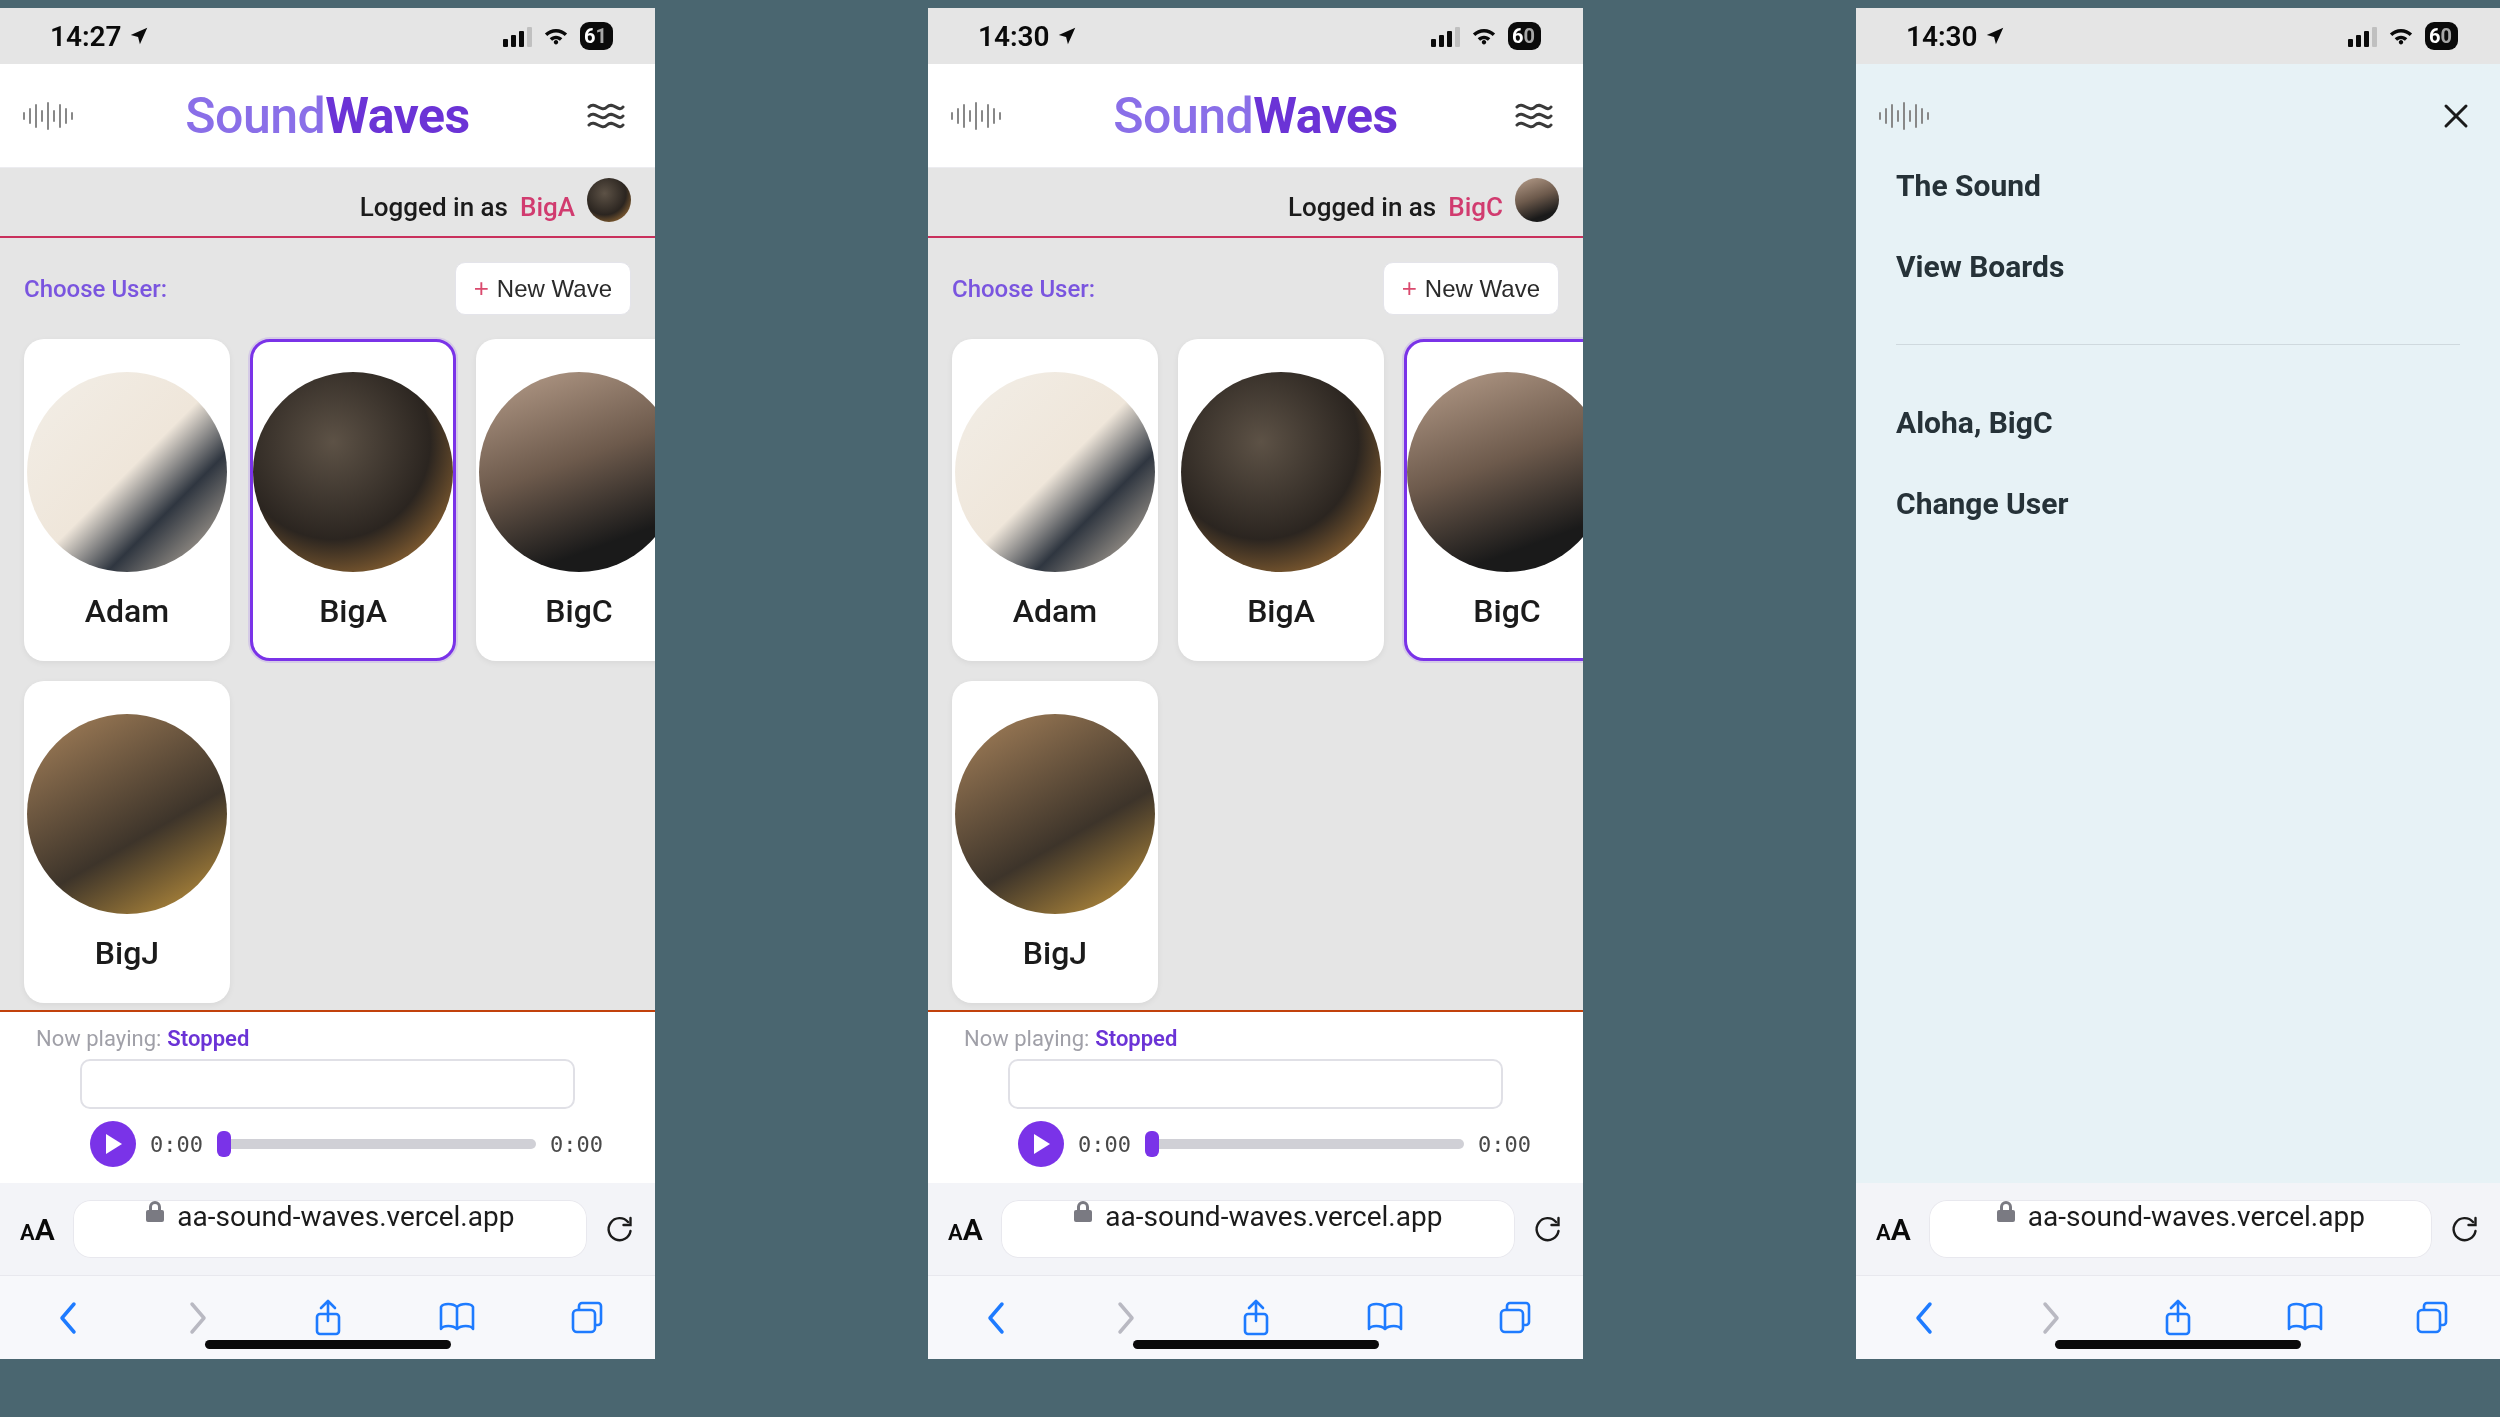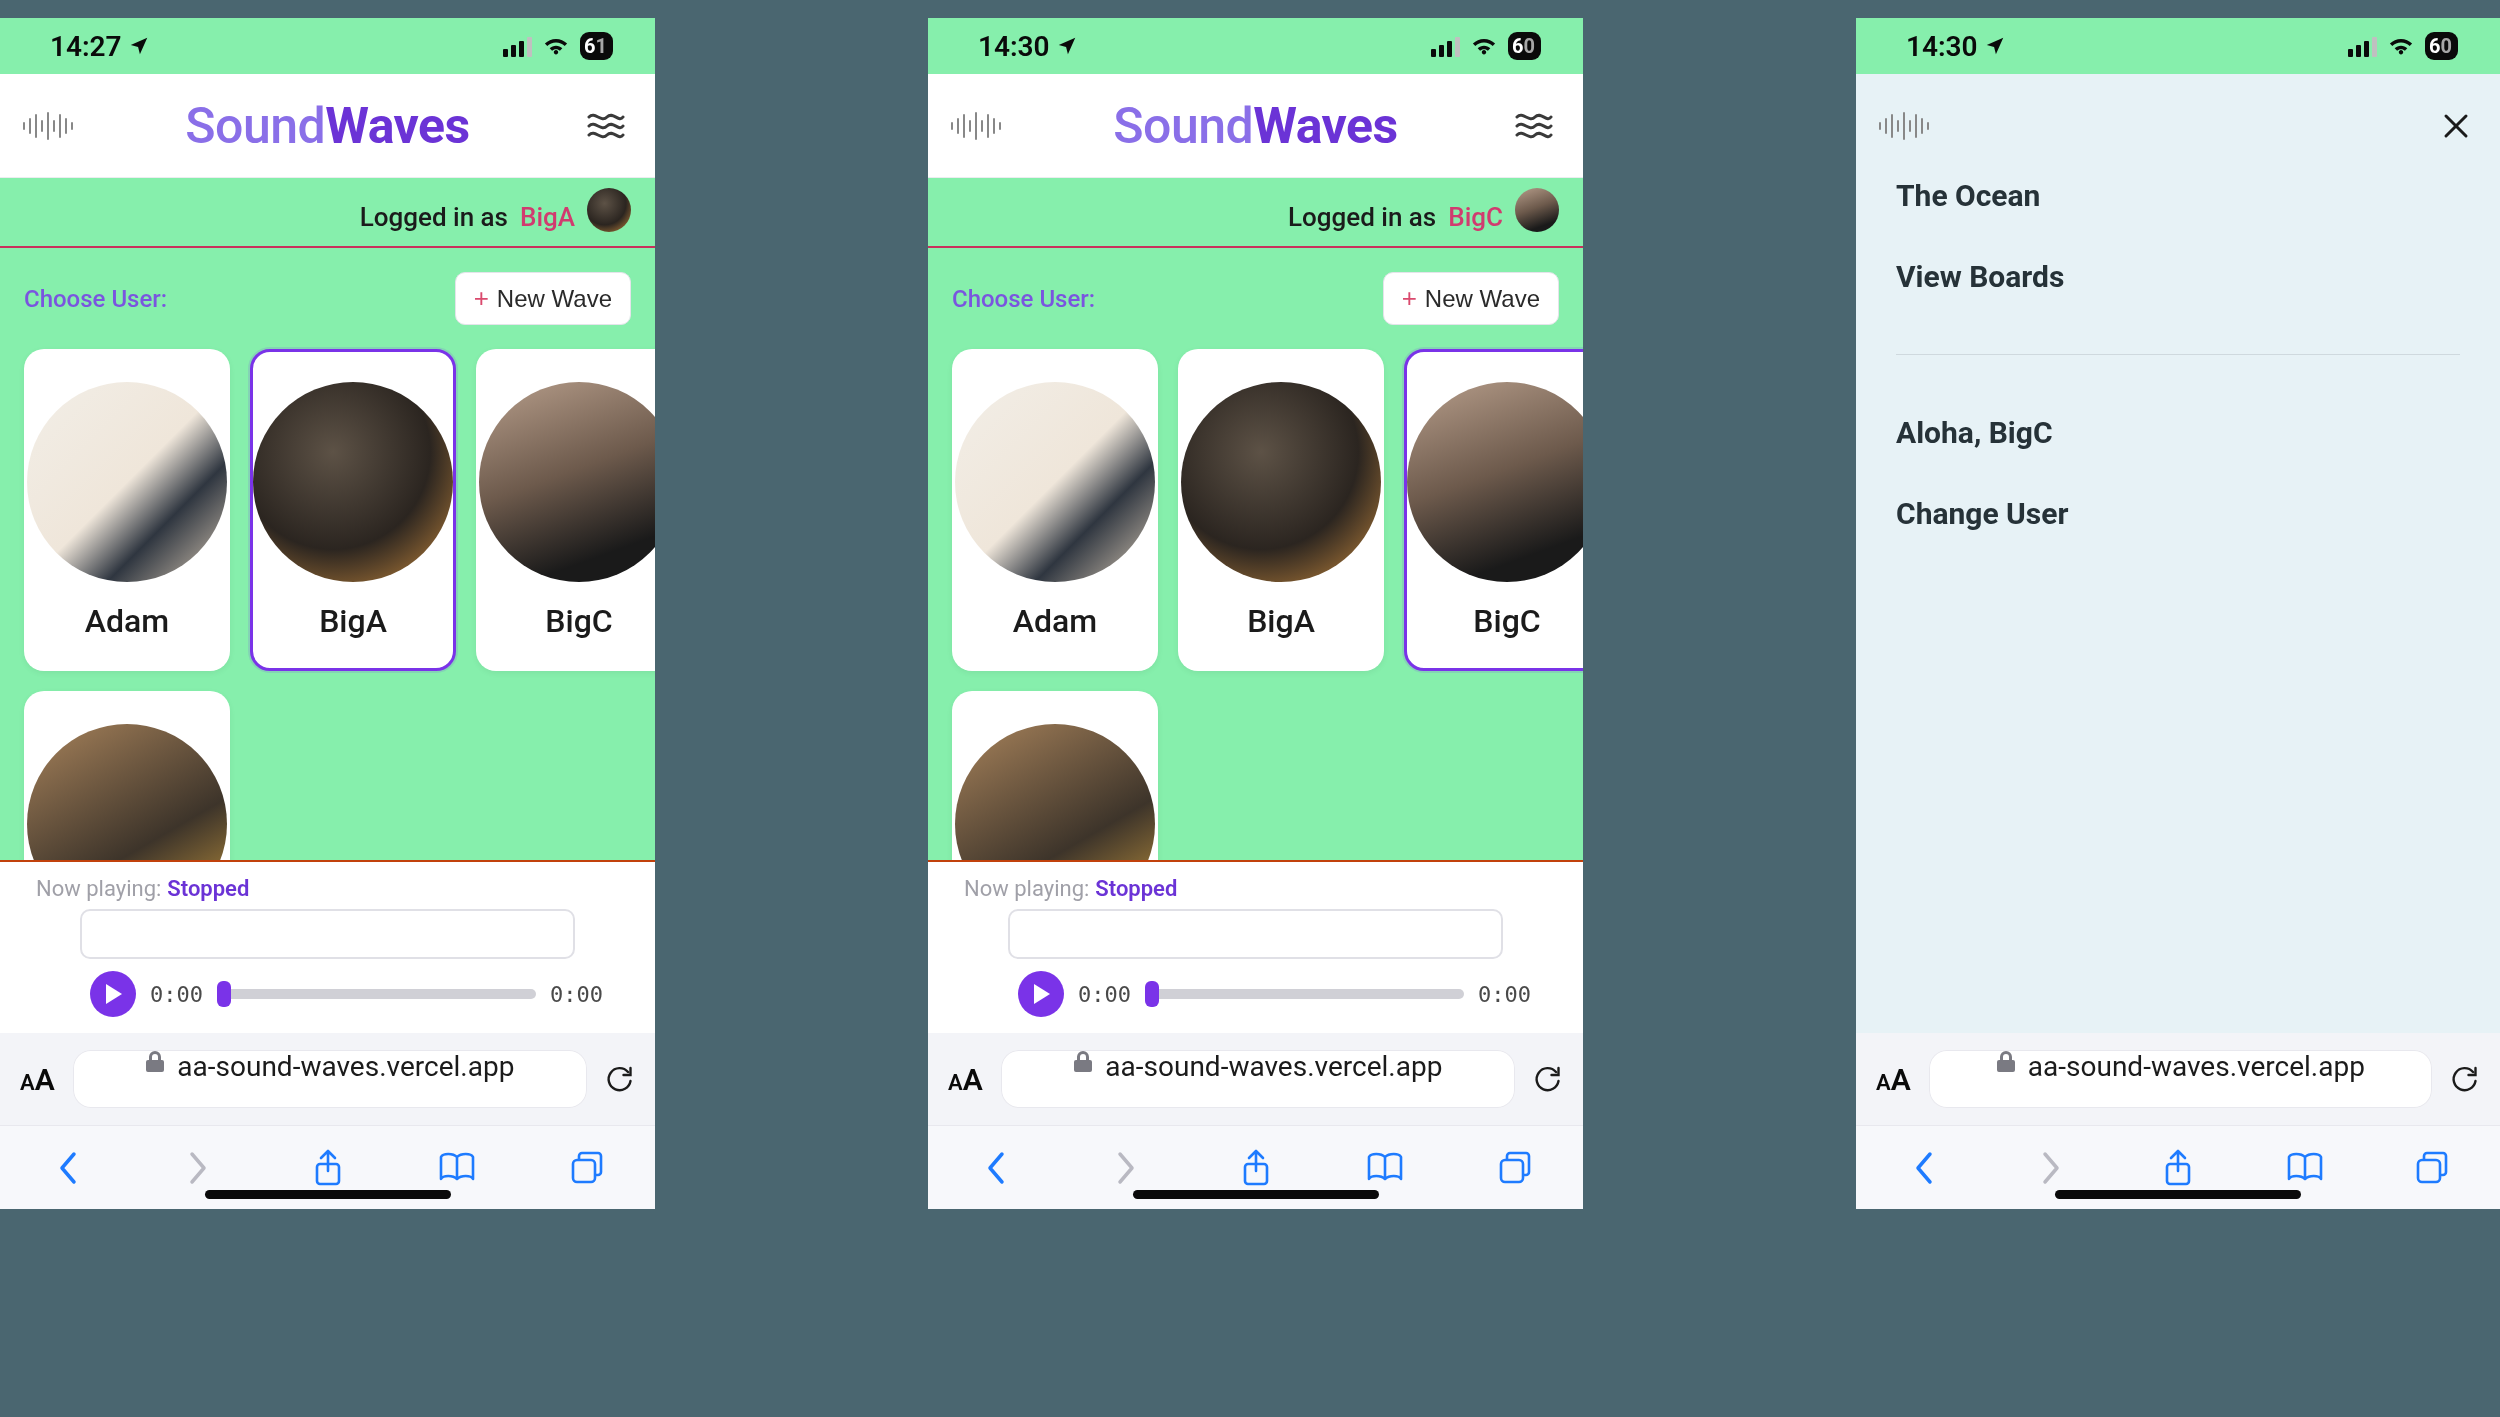--- a/index.html
+++ b/index.html
@@ -1,19 +1,19 @@
 <!DOCTYPE html>
 <html><head>
   <meta charset="utf-8">
   <style>
     * { margin: 0; padding: 0; box-sizing: border-box; }
     html, body { width: 2500px; height: 1417px; background: #4a6670; font-family: -apple-system, BlinkMacSystemFont, "Segoe UI", Roboto, sans-serif; -webkit-font-smoothing: antialiased; overflow: hidden; }
     .stage { position: relative; width: 2500px; height: 1417px; }
 
-    .phone { position: absolute; top: 18px; width: 655px; height: 1191px; background: #86efac; border-radius: 0; overflow: hidden; }
+    .phone { position: absolute; top: 8px; width: 655px; height: 1351px; background: #e5e5e5; border-radius: 0; overflow: hidden; }
     .phone-1 { left: 0; }
     .phone-2 { left: 928px; }
     .phone-3 { left: 1856px; width: 644px; overflow: visible; }
 
     
     .status-bar { height: 56px; display: flex; align-items: center; justify-content: space-between; padding: 0 42px 0 50px; font-size: 28px; font-weight: 600; color: #0a0a0a; }
     .status-left { display: flex; align-items: center; gap: 6px; }
     .status-right { display: flex; align-items: center; gap: 10px; }
     .loc-arrow { display:inline-block; }
     .sig-bars { display:inline-flex; align-items:flex-end; gap:3px; height:21px;}
@@ -464,21 +464,21 @@
         <span class="close">
           <svg width="28" height="28" viewBox="0 0 28 28">
               <g stroke="#1b1b1b" stroke-width="3" stroke-linecap="round">
                 <line x1="4" y1="4" x2="24" y2="24"></line>
                 <line x1="24" y1="4" x2="4" y2="24"></line>
               </g>
             </svg>
         </span>
       </div>
       <div class="menu-items">
-        <div>The Ocean</div>
+        <div>The Sound</div>
         <div>View Boards</div>
         <div class="sep"></div>
         <div>Aloha, BigC</div>
         <div>Change User</div>
       </div>
     </div>
 
     <div class="safari-url">
       <span class="aa"><span class="s">A</span>A</span>
       <div class="url-pill">

